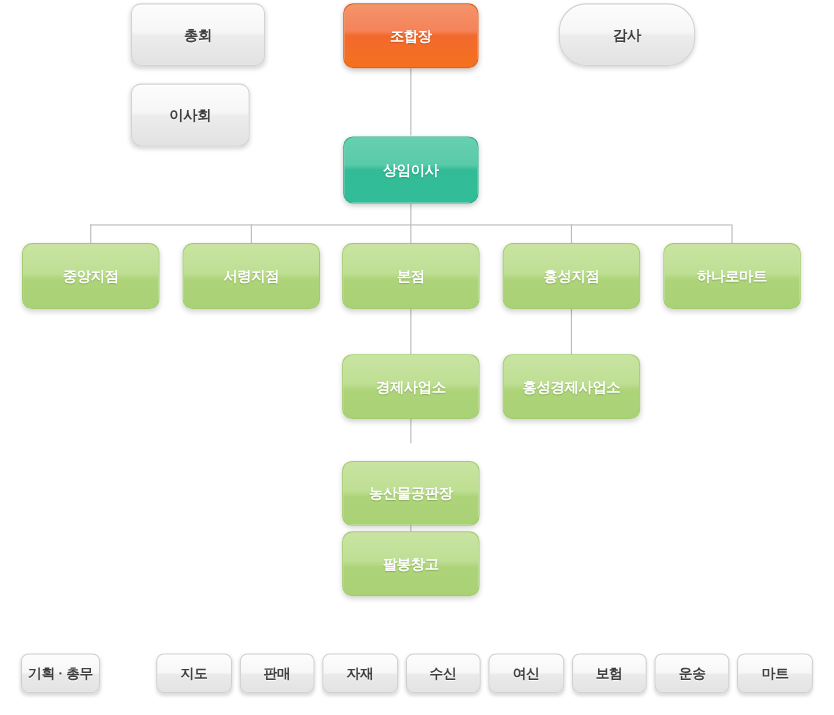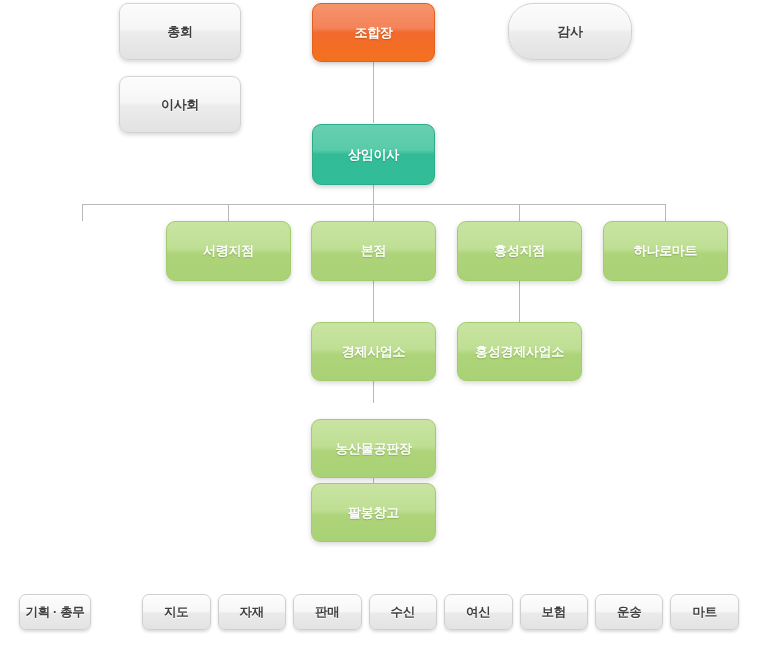--- a/index.html
+++ b/index.html
@@ -163,36 +163,39 @@
 
     <div class="line-v" style="left:373px; top:381px; height:22px;"></div>
 
     <div class="line-v" style="left:373px; top:462px; height:21px;"></div>
   </div>
 
   <div class="node gray" style="left:119px; top:3px; width:122px; height:57px;">
     <span>총회</span>
   </div>
 
-  <div class="node gray" style="left:119px; top:76px; width:122px; height:57px;">
+  <div class="node gray" style="left:119px; top:76px; width:108px; height:57px;">
     <span>이사회</span>
   </div>
 
   <div class="node orange" style="left:312px; top:3px; width:123px; height:59px;">
     <span>조합장</span>
   </div>
 
   <div class="node gray" style="left:508px; top:3px; width:124px; height:57px;border-radius:25px;">
     <span>감사</span>
   </div>
 
   <div class="node teal" style="left:312px; top:124px; width:123px; height:61px;">
     <span>상임이사</span>
   </div>
 
+  <div class="node green" style="left:20px; top:221px; width:125px; height:60px;">
+    <span>중앙지점</span>
+  </div>
 
   <div class="node green" style="left:166px; top:221px; width:125px; height:60px;align-items:center;">
     <span>서령지점</span>
   </div>
 
   <div class="node green" style="left:311px; top:221px; width:125px; height:60px;">
     <span>본점</span>
   </div>
 
   <div class="node green" style="left:457px; top:221px; width:125px; height:60px;">
@@ -220,24 +223,24 @@
   </div>
 
   <div class="pill-row" style="top:594px; left:19px; width:720px;">
     <div class="pill" style="width:80px; margin-right:7px;">
       <span>기획 · 총무</span>
     </div>
     <div class="pill" style="width:76px; margin-right:7px;margin-left:44px;">
       <span>지도</span>
     </div>
     <div class="pill" style="width:76px; margin-right:7px;">
+      <span>판매</span>
+    </div>
+    <div class="pill" style="width:76px; margin-right:7px;">
       <span>자재</span>
-    </div>
-    <div class="pill" style="width:76px; margin-right:7px;">
-      <span>판매</span>
     </div>
     <div class="pill" style="width:76px; margin-right:7px;">
       <span>수신</span>
     </div>
     <div class="pill" style="width:76px; margin-right:7px;">
       <span>여신</span>
     </div>
     <div class="pill" style="width:76px; margin-right:7px;">
       <span>보험</span>
     </div>

